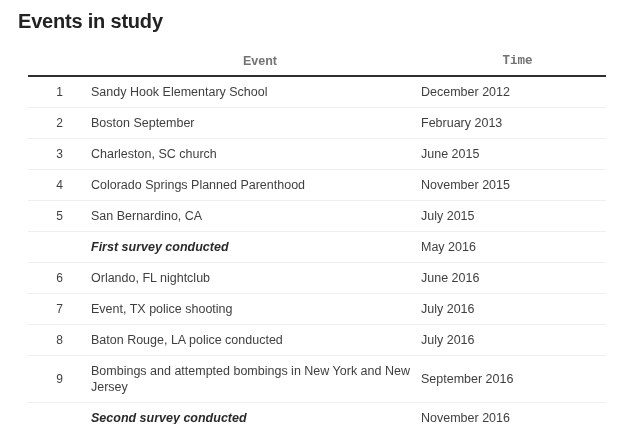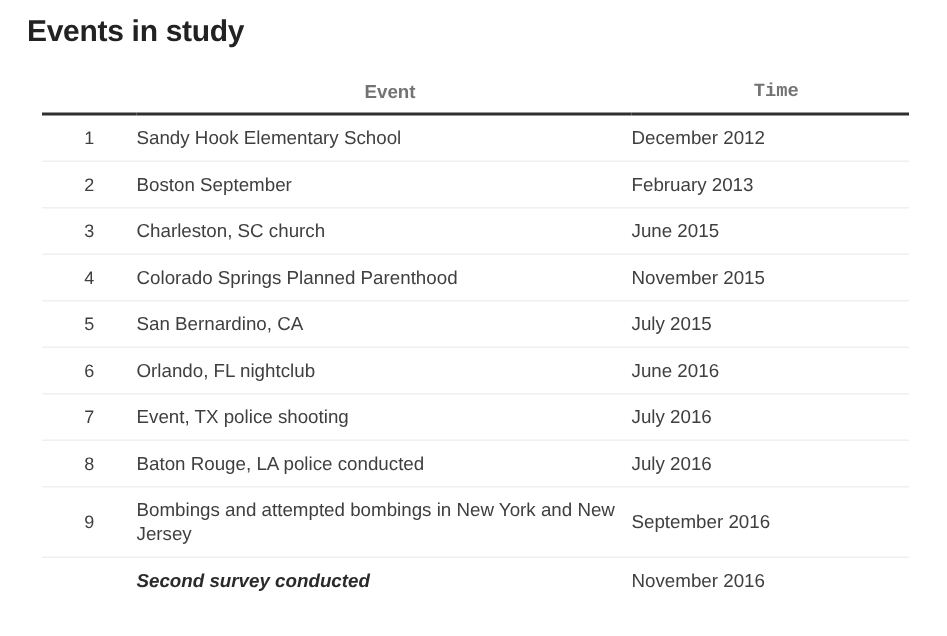--- a/index.html
+++ b/index.html
@@ -159,20 +159,25 @@
           <tr>
             <td class="num">4</td>
             <td class="event">Colorado Springs Planned Parenthood</td>
             <td class="time">November 2015</td>
           </tr>
           <tr>
             <td class="num">5</td>
             <td class="event">San Bernardino, CA</td>
             <td class="time">July 2015</td>
           </tr>
+          <tr class="survey">
+            <td class="num"></td>
+            <td class="event">First survey conducted</td>
+            <td class="time">May 2016</td>
+          </tr>
           <tr>
             <td class="num">6</td>
             <td class="event">Orlando, FL nightclub</td>
             <td class="time">June 2016</td>
           </tr>
           <tr>
             <td class="num">7</td>
             <td class="event">Event, TX police shooting</td>
             <td class="time">July 2016</td>
           </tr>

